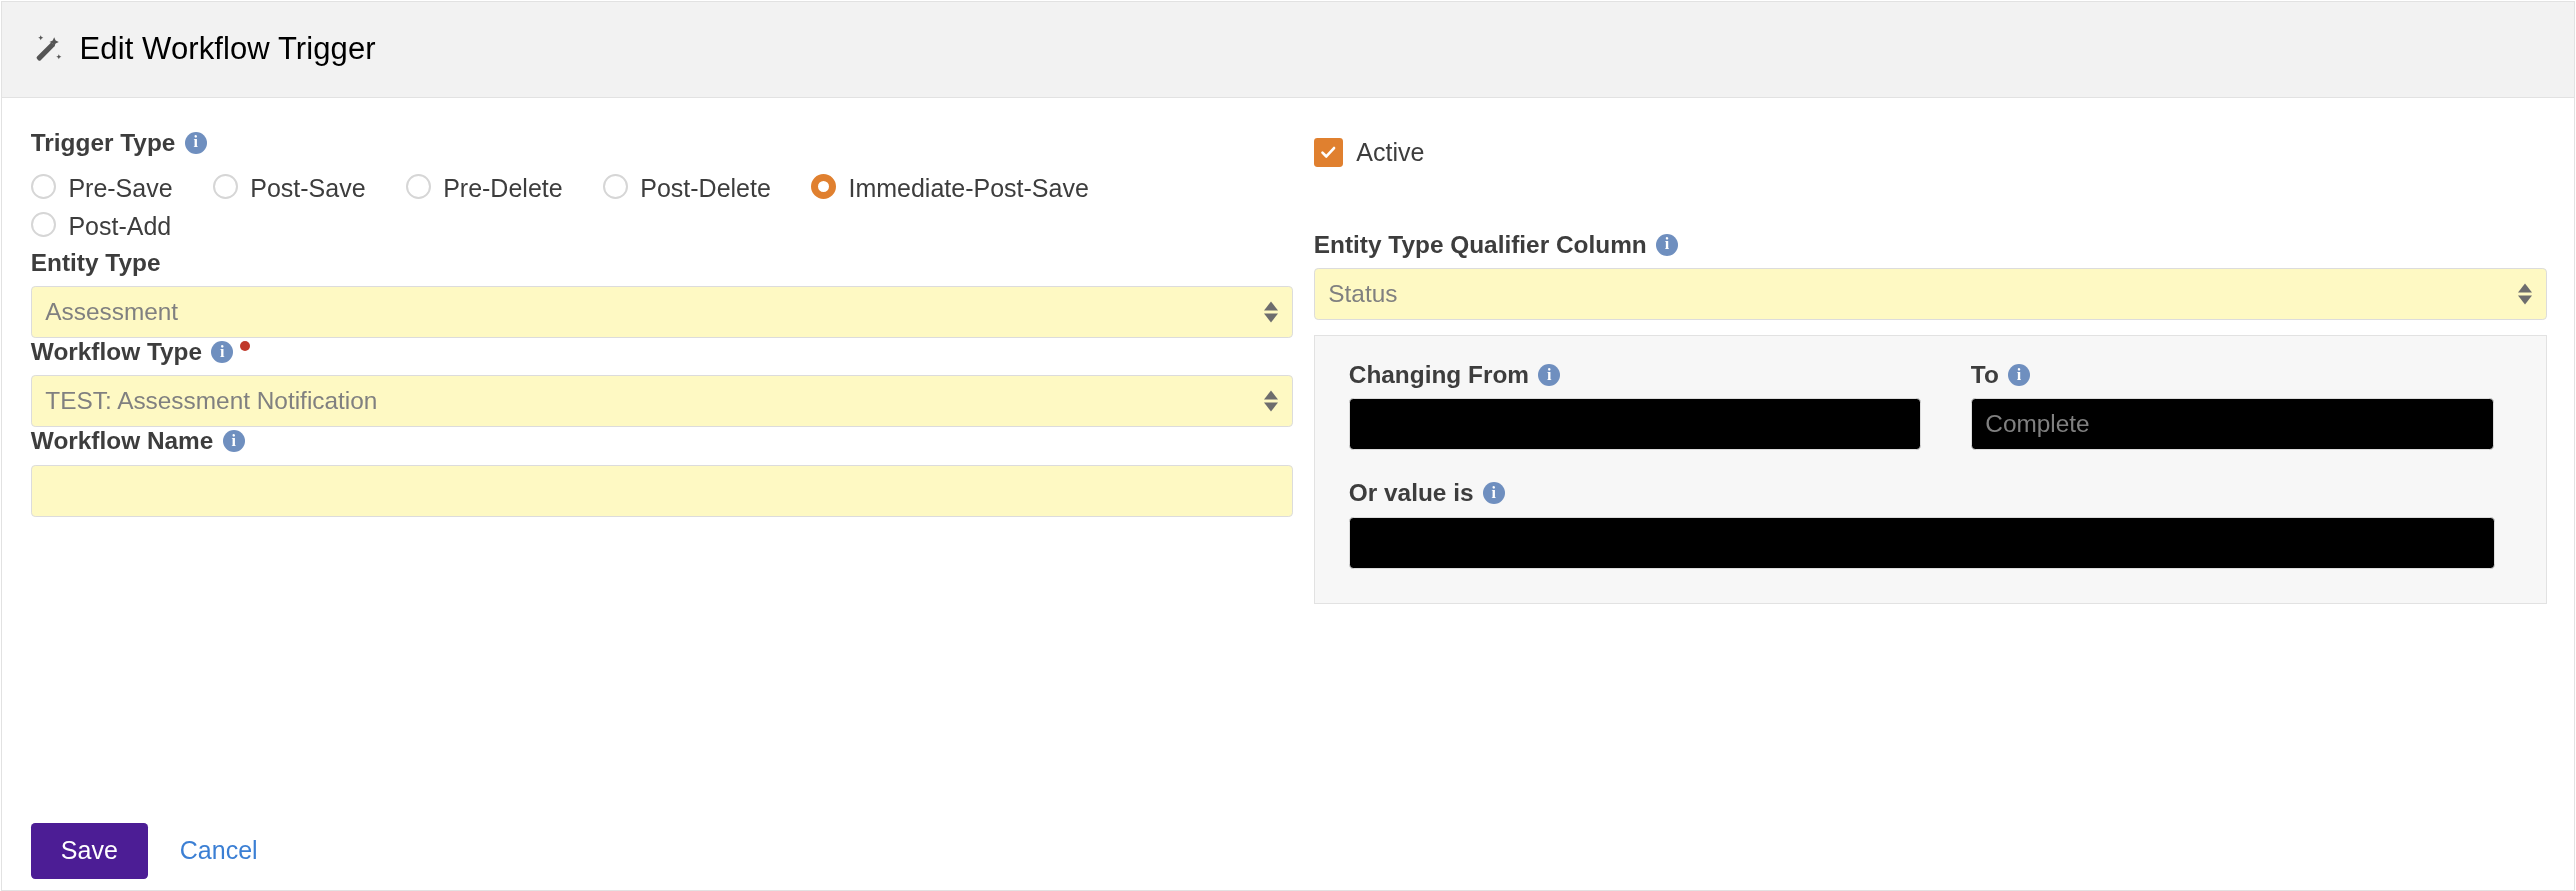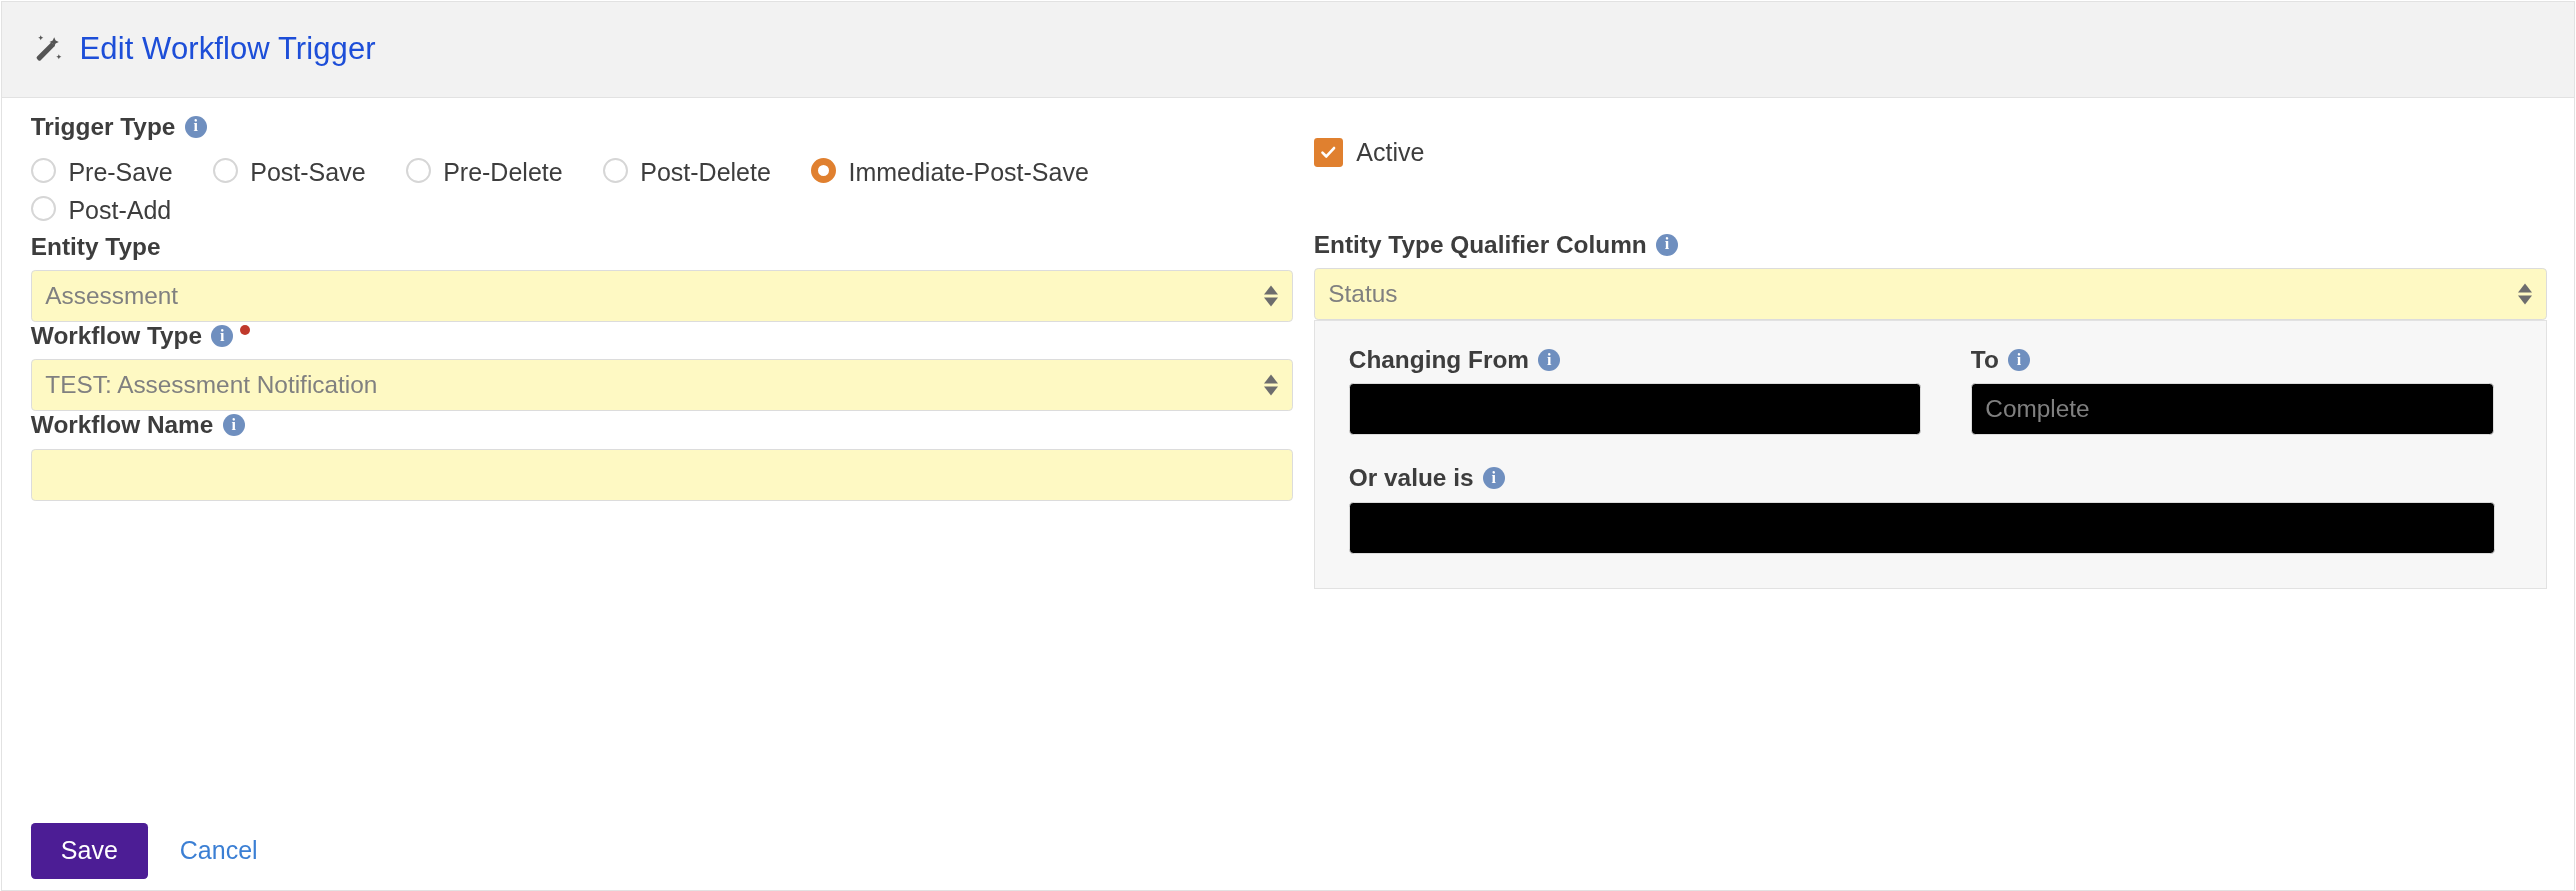--- a/index.html
+++ b/index.html
@@ -28,21 +28,21 @@
   .wand-icon {
     width: 37px; height: 37px;
     margin-right: 11.8px;
     display: inline-flex;
     align-items: center;
     justify-content: center;
     flex: none;
   }
   .card-title {
     font-size: 31px;
-    color: #1d4ed8;
+    color: #000000;
     font-weight: 400;
     letter-spacing: 0.1px;
     white-space: nowrap;
   }
   .body {
     position: relative;
     padding: 0;
     height: 791px;
   }
   .col-left {
@@ -173,20 +173,21 @@
     flex: none;
   }
   .checkbox-label {
     font-size: 25px;
     color: #3d3d3d;
   }
   .panel {
     border: 1.7px solid #e2e2e2;
     background: #f7f7f7;
     padding: 25px 51px 34px 34px;
+    margin-top: 15px;
   }
   .panel-row {
     display: flex;
     gap: 50px;
   }
   .panel-col-a { width: 572px; }
   .panel-col-b { width: 523px; }
   .panel .text-box { background: #000000; }
   .btn-row {
     position: absolute;
@@ -228,21 +229,21 @@
         <path d="M13.3 7.0l2.5 2.5L6.0 19.3a1.2 1.2 0 0 1-1.7 0l-0.8-0.8a1.2 1.2 0 0 1 0-1.7z" fill="#555"></path>
       </svg>
     </span>
     <span class="card-title">Edit Workflow Trigger</span>
   </div>
 
   <div class="body">
 
     <div class="col-left">
 
-      <div style="margin-top:15px">
+      <div style="margin-top:31px">
         <div class="field-label">
           <span>Trigger Type</span>
           <span class="info-icon">i</span>
         </div>
 
         <div class="radio-row" style="width:1245px">
           <div class="radio-item">
             <span class="radio-circle"></span>
             <span class="radio-label">Pre-Save</span>
           </div>

